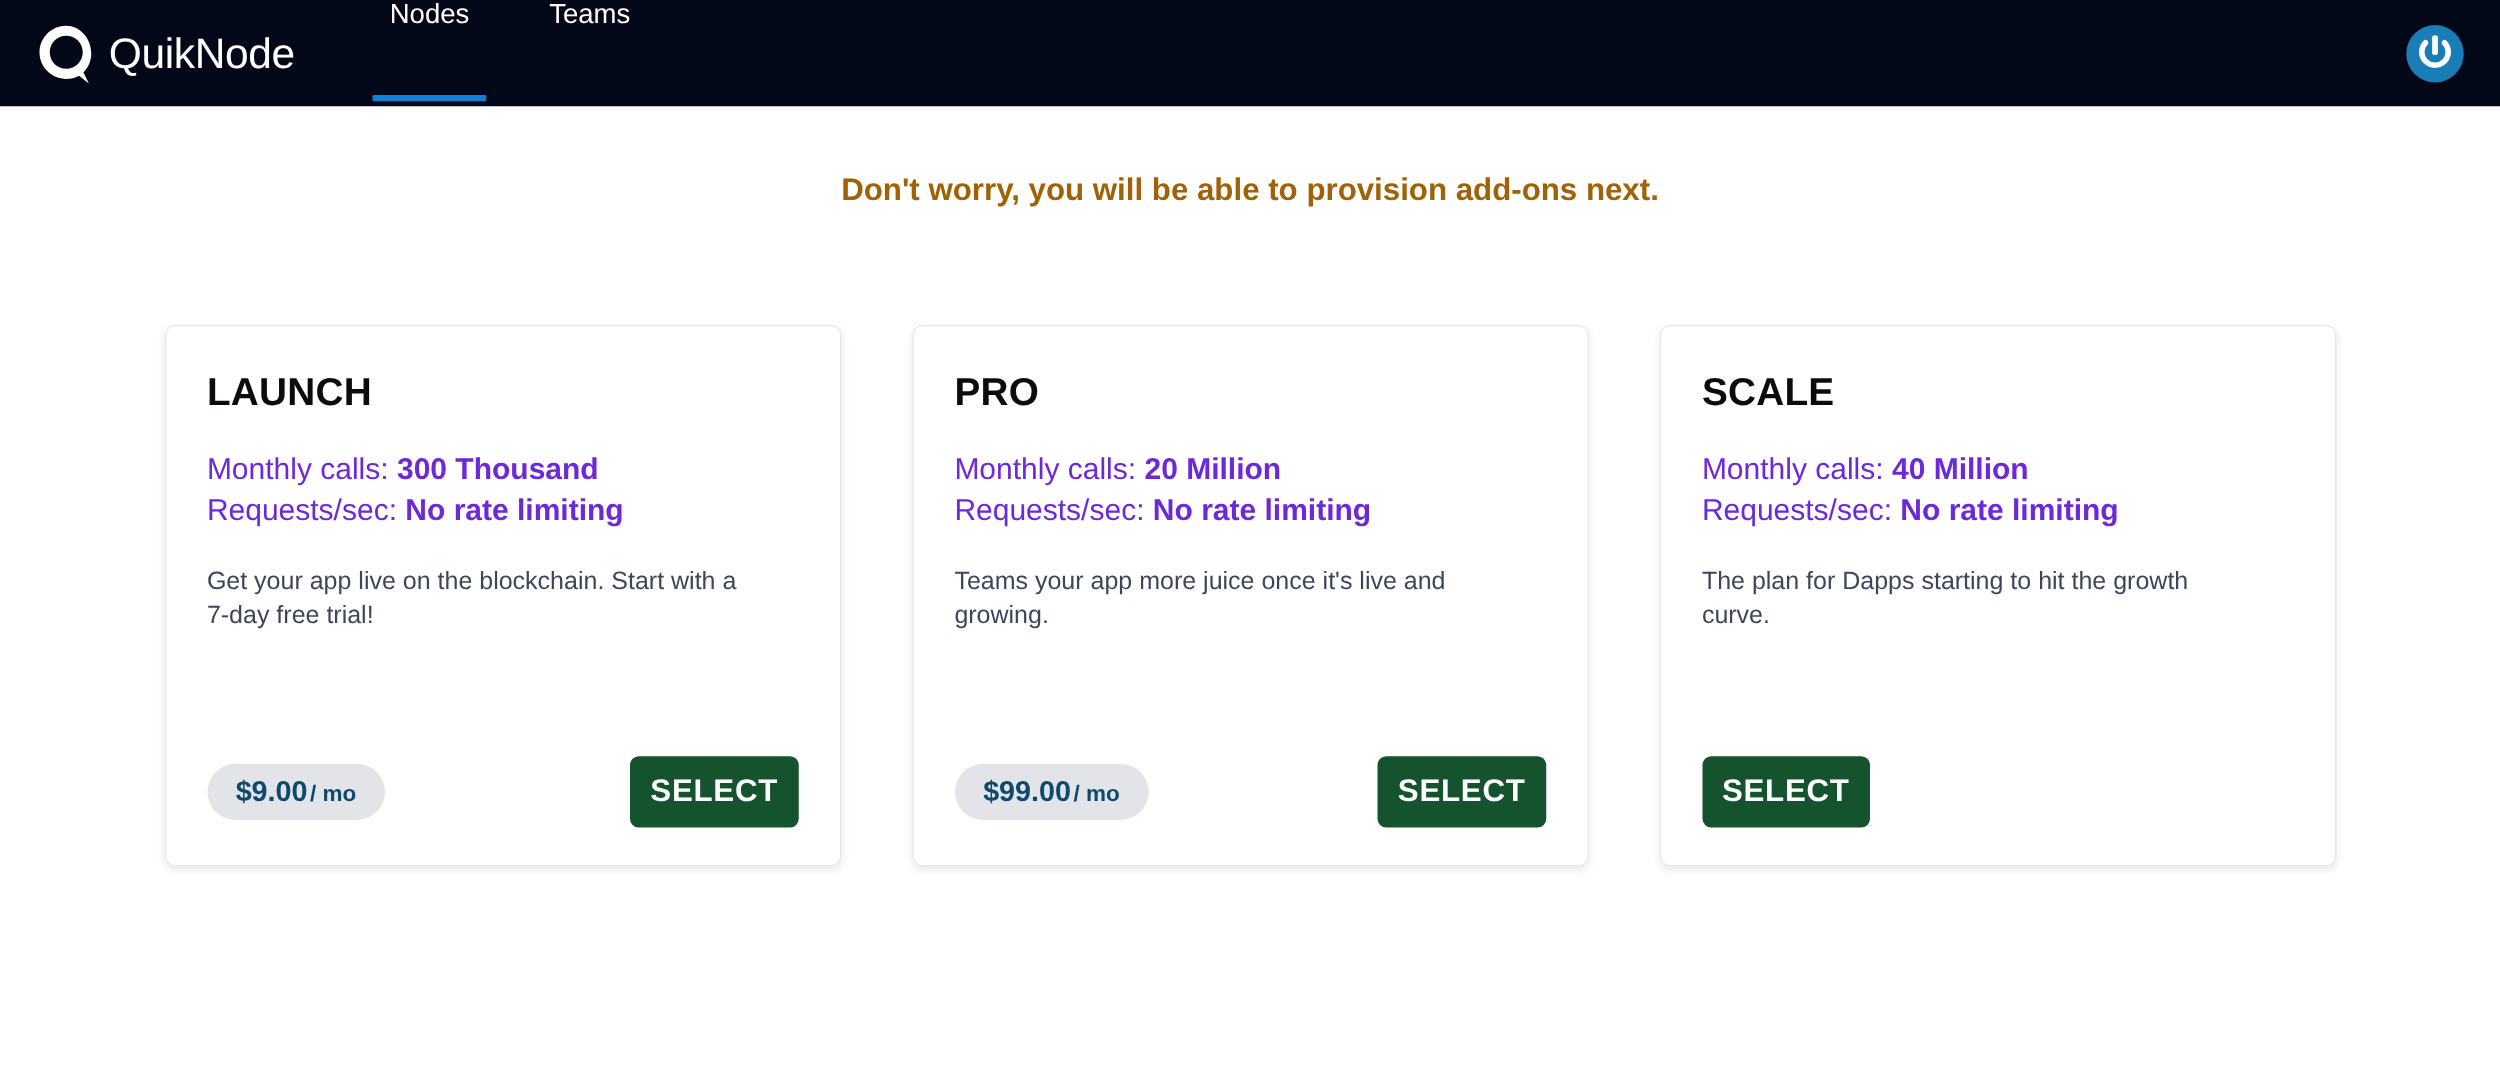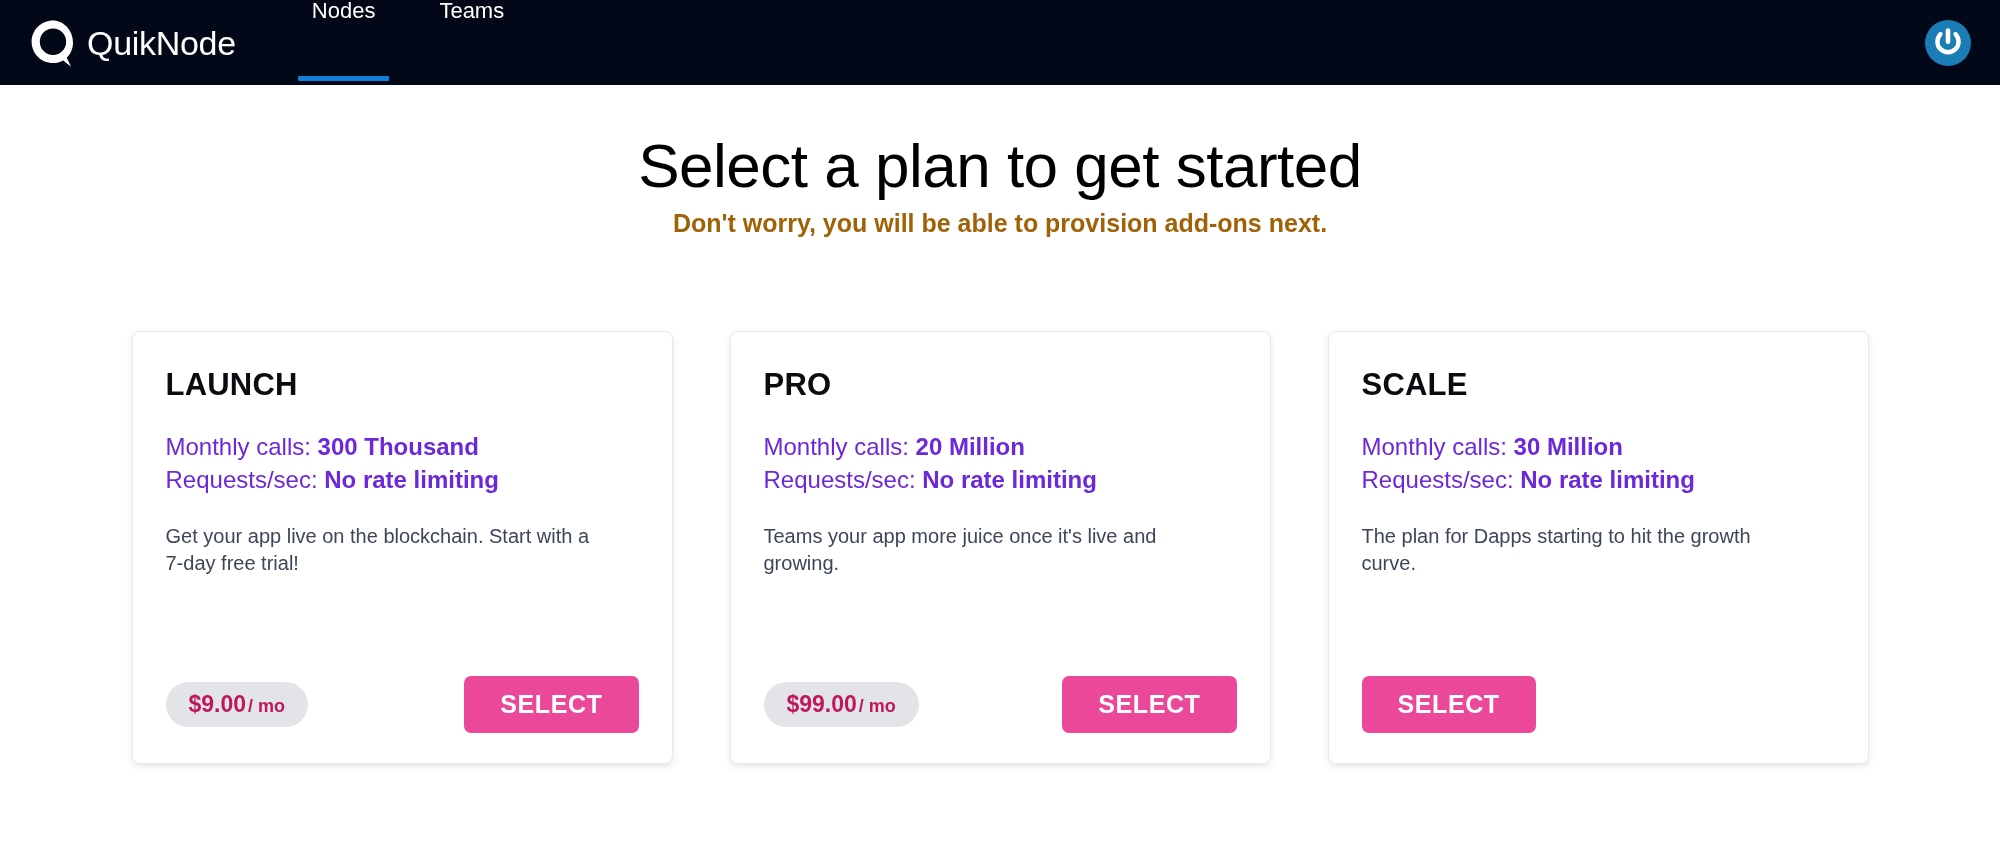--- a/index.html
+++ b/index.html
@@ -152,43 +152,43 @@
     margin-top: auto;
     padding-top: 38px;
     display: flex;
     align-items: center;
     justify-content: space-between;
   }
   .price-pill {
     background: #e3e4e8;
     border-radius: 999px;
     padding: 11px 23px;
-    color: #be185d;
+    color: #0c4a6e;
     line-height: 1;
     white-space: nowrap;
   }
   .price-amount {
     font-size: 23px;
     font-weight: 700;
   }
   .price-period {
     font-size: 18px;
     font-weight: 700;
     margin-left: 2px;
   }
   .select-btn {
-    background: #ec4899;
+    background: #14532d;
     color: #ffffff;
     border: none;
     border-radius: 7px;
     font-family: inherit;
     font-size: 25px;
     font-weight: 700;
     letter-spacing: 0.6px;
-    padding: 16px 36px;
+    padding: 16px 16px;
     line-height: 1;
     cursor: pointer;
   }
 </style>
 </head>
 <body>
 
 <div class="navbar">
 
   <a class="brand" href="#">
@@ -216,21 +216,20 @@
       <svg viewBox="0 0 48 48" width="48" height="48" aria-hidden="true">
         <circle cx="24" cy="24" r="23" fill="#1a7db5"></circle>
         <path d="M24 11.5v11.2" stroke="#ffffff" stroke-width="4.6" stroke-linecap="round" fill="none"></path>
         <path d="M31.6 15.2a10.6 10.6 0 1 1-15.2 0" stroke="#ffffff" stroke-width="4.4" stroke-linecap="round" fill="none"></path>
       </svg>
     </span>
   </div>
 </div>
 
 <div class="page-head">
-  <h1 class="page-title">Select a plan to get started</h1>
   <p class="page-subtitle">Don't worry, you will be able to provision add-ons next.</p>
 </div>
 
 <div class="plans">
 
   <div class="plan-card">
     <h2 class="plan-name">LAUNCH</h2>
     <div class="plan-specs">
       <div class="spec-row">
         <span class="spec-label">Monthly calls: </span><span class="spec-value">300 Thousand</span>
@@ -264,21 +263,21 @@
         <span class="price-amount">$99.00</span><span class="price-period">/ mo</span>
       </div>
       <button class="select-btn" type="button">SELECT</button>
     </div>
   </div>
 
   <div class="plan-card">
     <h2 class="plan-name">SCALE</h2>
     <div class="plan-specs">
       <div class="spec-row">
-        <span class="spec-label">Monthly calls: </span><span class="spec-value">30 Million</span>
+        <span class="spec-label">Monthly calls: </span><span class="spec-value">40 Million</span>
       </div>
       <div class="spec-row">
         <span class="spec-label">Requests/sec: </span><span class="spec-value">No rate limiting</span>
       </div>
     </div>
     <p class="plan-desc">The plan for Dapps starting to hit the growth curve.</p>
     <div class="plan-footer">
       <button class="select-btn" type="button">SELECT</button>
     </div>
   </div>

